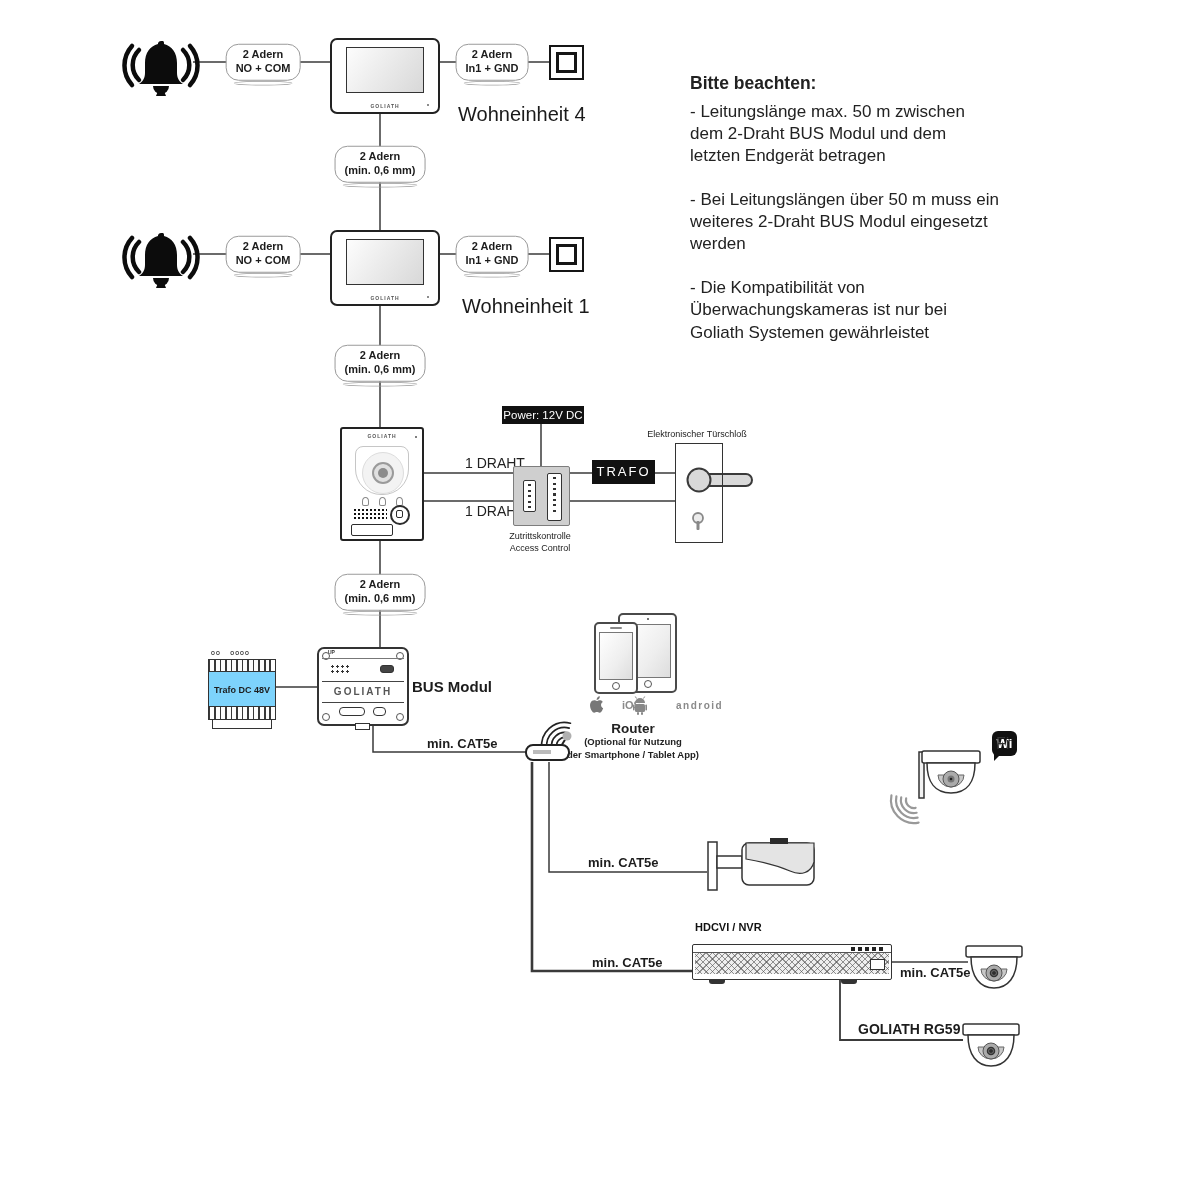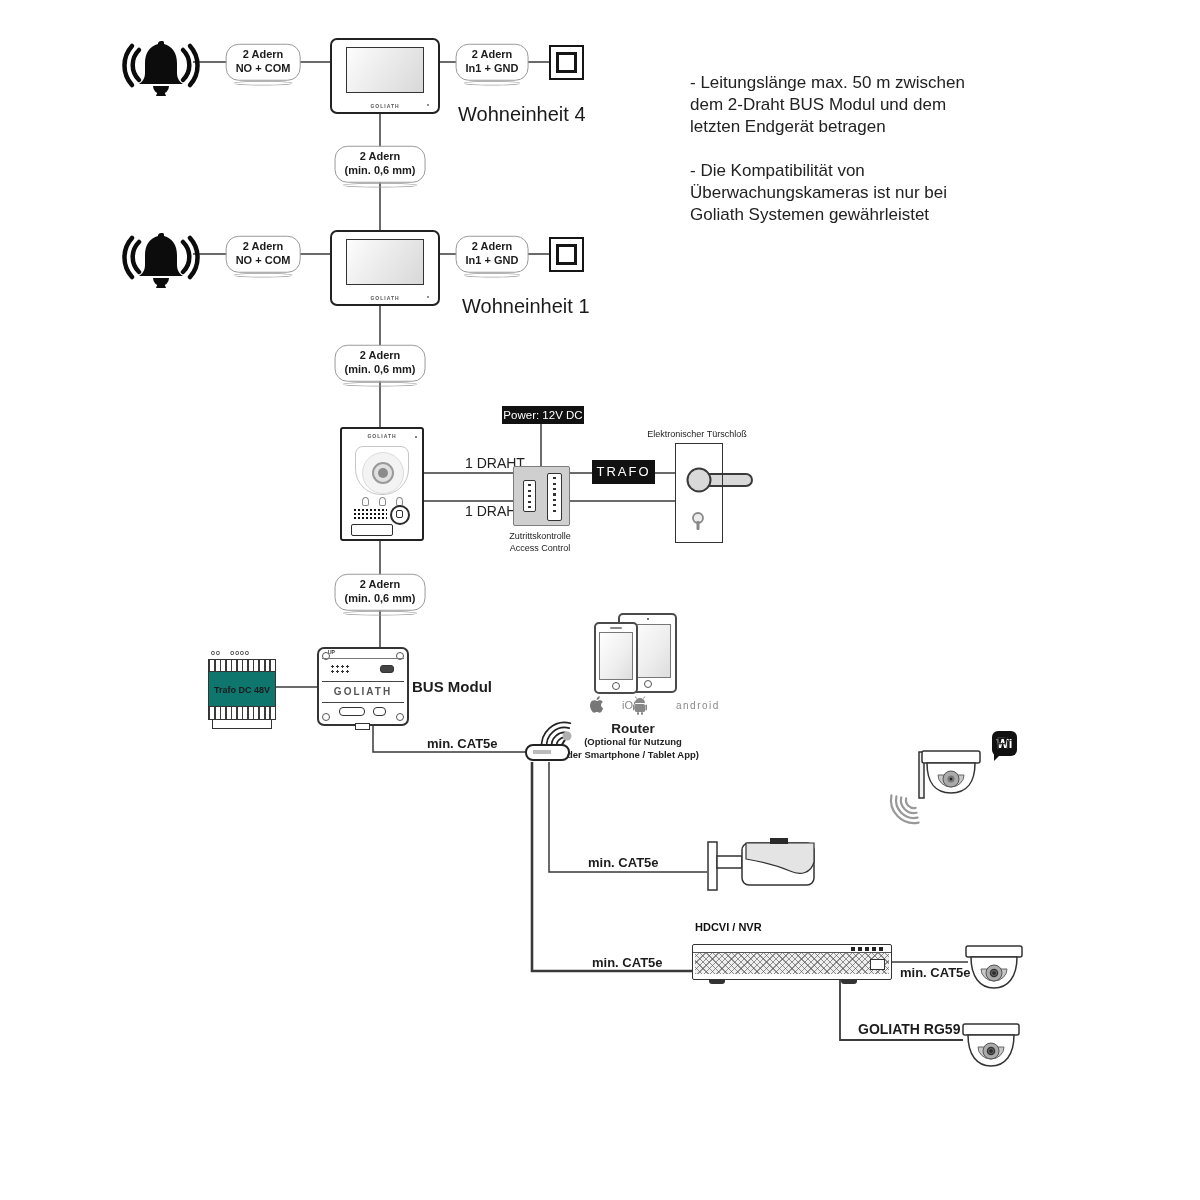--- a/index.html
+++ b/index.html
@@ -55,21 +55,21 @@
   .ac{width:55px;height:58px;background:#cfcfcf;border:1px solid #7d7d7d;border-radius:2px;}
   .ac .strip{position:absolute;background:#fff;border:1.5px solid #333;border-radius:2px;
         background-image:repeating-linear-gradient(#333 0 2px,transparent 2px 5.5px);
         background-size:3px 80%;background-position:center 3px;background-repeat:no-repeat;}
   
   .lock{width:46px;height:98px;border:1.5px solid #333;}
   
   .din{width:66px;height:76px;}
   .din .comb{position:absolute;left:0;width:66px;height:12px;border:1px solid #333;
         background:repeating-linear-gradient(90deg,#3a3a3a 0 1.5px,#fff 1.5px 5.5px);}
-  .din .body{position:absolute;left:0;top:19px;width:66px;height:35px;border:1.5px solid #333;background:#0f766e;
+  .din .body{position:absolute;left:0;top:19px;width:66px;height:35px;border:1.5px solid #333;background:#7dd3fc;
         display:flex;align-items:center;justify-content:center;font-weight:bold;font-size:9px;}
   .din .oo{position:absolute;left:3px;top:-2px;font-size:5px;letter-spacing:1px;color:#333;font-weight:bold;}
   .din .base{position:absolute;left:4px;top:67px;width:58px;height:8px;border:1px solid #333;background:#fff;}
   
   .bus{width:88px;height:75px;border:2px solid #333;border-radius:7px;}
   .bus .screw{position:absolute;width:6px;height:6px;border:1px solid #555;border-radius:50%;}
   .bus .sect-top{position:absolute;left:3px;right:3px;top:9px;height:22px;border-bottom:1.5px solid #444;border-top:1px solid #777;}
   .bus .dip{position:absolute;left:8px;top:5px;width:20px;height:10px;
         background-image:radial-gradient(circle,#333 1px,transparent 1.2px);background-size:5px 5px;}
   .bus .port-t{position:absolute;right:10px;top:6px;width:12px;height:6px;border:1.5px solid #333;border-radius:3px;background:#444;}
@@ -83,21 +83,21 @@
   .tablet{width:55px;height:76px;border:2px solid #4a4a4a;border-radius:5px;}
   .tablet .scr{position:absolute;left:4px;right:4px;top:9px;bottom:13px;border:1px solid #777;
         background:linear-gradient(125deg,#fff 0%,#eee 60%,#ddd 100%);}
   .tablet .cam{position:absolute;left:50%;top:3px;width:2px;height:2px;background:#444;border-radius:50%;transform:translateX(-50%);}
   .tablet .home{position:absolute;left:50%;bottom:3px;width:6px;height:6px;border:1px solid #555;border-radius:50%;transform:translateX(-50%);}
   .phone{width:40px;height:68px;border:2px solid #4a4a4a;border-radius:5px;background:#fff;z-index:3;}
   .phone .ear{position:absolute;left:50%;top:3px;width:12px;height:2px;background:#888;transform:translateX(-50%);border-radius:1px;}
   .phone .scr{position:absolute;left:3px;right:3px;top:8px;bottom:12px;border:1px solid #777;
         background:linear-gradient(125deg,#fff 0%,#eee 60%,#ddd 100%);}
   .phone .home{position:absolute;left:50%;bottom:2px;width:6px;height:6px;border:1px solid #555;border-radius:50%;transform:translateX(-50%);}
-  .os-label{font-size:11px;color:#8a8a8a;font-weight:normal;z-index:2;padding-left:16px;}
+  .os-label{font-size:11px;color:#8a8a8a;font-weight:bold;z-index:2;padding-left:16px;}
   .android-text{letter-spacing:1.5px;font-size:10px;margin-left:10px;}
   .router-block{text-align:center;transform:translateX(-50%);z-index:2;}
   .router-block .r1{font-weight:bold;font-size:13.5px;color:#222;}
   .router-block .r2{font-weight:bold;font-size:9.5px;color:#222;line-height:1.35;white-space:pre-line;}
   
   .wi-badge{width:25px;height:25px;background:#111;border-radius:6px;color:#fff;font-weight:bold;font-size:13px;
         display:flex;align-items:center;justify-content:center;z-index:3;}
   .wi-badge::after{content:"";position:absolute;left:2px;bottom:-5px;border:5px solid transparent;border-top-color:#111;
         border-left-color:#111;width:0;height:0;}
   .fi-text{font-size:16px;color:#333;z-index:3;}
@@ -274,23 +274,27 @@
   <div class="dev sqbtn" style="left:549px;top:237px">
     <div class="inner"></div>
   </div>
   <div class="abs unit-label" style="left:462px;top:295px">Wohneinheit 1</div>
   <div class="pill" style="left:380px;top:363px">
     <span>2 Adern</span>
     <span>(min. 0,6 mm)</span>
   </div>
 
   <div class="abs notes" style="left:690px;top:72px">
+    <h3>Bitte beachten:</h3>
     <p>- Leitungslänge max. 50 m zwischen
 dem 2-Draht BUS Modul und dem
 letzten Endgerät betragen</p>
+    <p>- Bei Leitungslängen über 50 m muss ein
+weiteres 2-Draht BUS Modul eingesetzt
+werden</p>
     <p>- Die Kompatibilität von
 Überwachungskameras ist nur bei
 Goliath Systemen gewährleistet</p>
   </div>
 
   <div class="dev door" style="left:340px;top:427px">
     <div class="brand" style="bottom:auto;top:4px">GOLIATH</div>
     <div class="ind"></div>
     <div class="hood"></div>
     <div class="cam1"></div>

